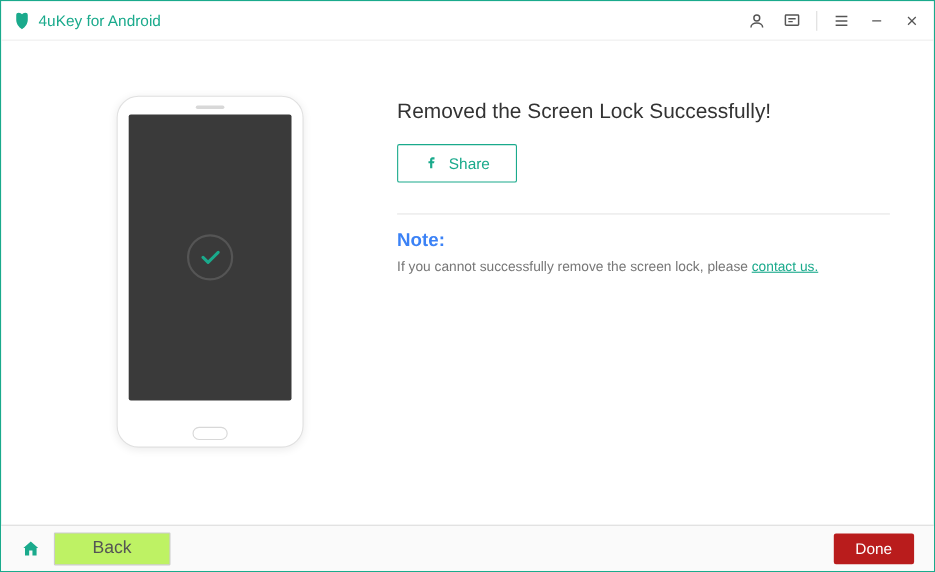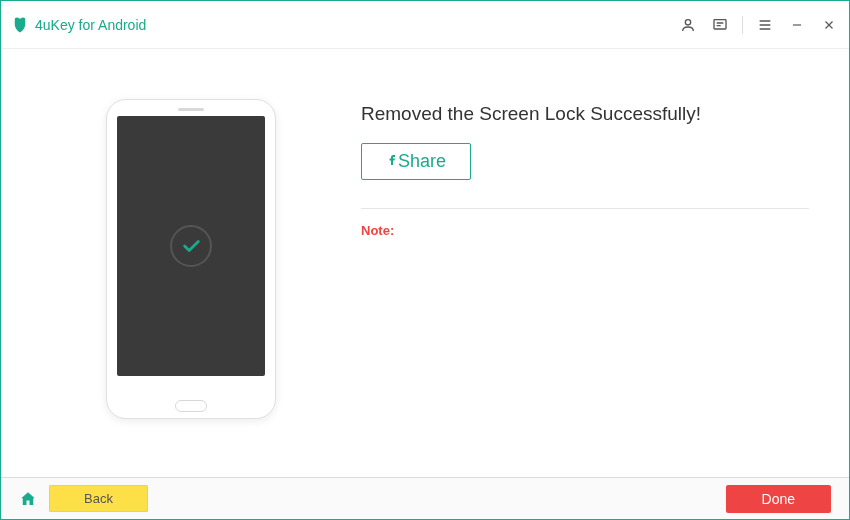--- a/index.html
+++ b/index.html
@@ -1,19 +1,19 @@
 <!DOCTYPE html>
 <html><head>
 <meta charset="utf-8">
 <style>
 * { margin: 0; padding: 0; box-sizing: border-box; font-family: -apple-system, BlinkMacSystemFont, "Segoe UI", Arial, sans-serif; }
 body { width: 850px; height: 520px; background: #fff; border: 1px solid #1aaa8c; position: relative; overflow: hidden; }
 
 
-.titlebar { height: 48px; display: flex; align-items: center; justify-content: space-between; padding: 0 10px; border-bottom: 1px solid #eee; }
+.titlebar { height: 36px; display: flex; align-items: center; justify-content: space-between; padding: 0 10px; border-bottom: 1px solid #eee; }
 .titlebar-left { display: flex; align-items: center; gap: 6px; }
 .titlebar-left .logo svg { display: block; }
 .app-title { color: #1aaa8c; font-size: 14px; font-weight: 500; }
 .titlebar-right { display: flex; align-items: center; gap: 12px; }
 .titlebar-right .tb-btn { width: 20px; height: 20px; display: flex; align-items: center; justify-content: center; color: #555; cursor: pointer; }
 .titlebar-right .tb-btn svg { display: block; }
 .tb-sep { width: 1px; height: 18px; background: #ddd; }
 
 
 .content { display: flex; padding: 50px 40px 0 60px; height: calc(100% - 36px - 42px); }
@@ -26,31 +26,31 @@
 .check-circle { width: 42px; height: 42px; border-radius: 50%; border: 2px solid #555; display: flex; align-items: center; justify-content: center; }
 .check-circle svg { display: block; }
 .phone-home { width: 32px; height: 12px; border: 1px solid #d8d8d8; border-radius: 8px; position: absolute; bottom: 6px; left: 50%; transform: translateX(-50%); }
 
 
 .panel { flex: 1; padding-left: 40px; padding-top: 4px; }
 .heading { font-size: 19px; font-weight: 500; color: #333; margin-bottom: 4px; }
 .desc { font-size: 12.5px; color: #777; line-height: 1.55; margin-bottom: 10px; }
 .desc a { color: #1aaa8c; text-decoration: underline; }
 
-.share-btn { margin-top: 14px; display: inline-flex; align-items: center; gap: 0; border: 1px solid #1aaa8c; color: #1aaa8c; background: #fff; padding: 7px 24px; font-size: 18px; cursor: pointer; border-radius: 2px; }
+.share-btn { margin-top: 14px; display: inline-flex; align-items: center; gap: 10px; border: 1px solid #1aaa8c; color: #1aaa8c; background: #fff; padding: 7px 24px; font-size: 14px; cursor: pointer; border-radius: 2px; }
 
 .divider { border: none; border-top: 1px solid #e5e5e5; margin: 28px 0 14px; }
-.note-title { font-size: 13px; font-weight: 700; color: #ef4444; margin-bottom: 4px; }
+.note-title { font-size: 17px; font-weight: 700; color: #3b82f6; margin-bottom: 4px; }
 
 
 .bottombar { position: absolute; bottom: 0; left: 0; right: 0; height: 42px; display: flex; align-items: center; justify-content: space-between; padding: 0 18px; border-top: 1px solid #ddd; background: #fafafa; }
 .bottom-left { display: flex; align-items: center; gap: 12px; }
 .home-btn { color: #1aaa8c; cursor: pointer; display: flex; }
-.back-btn { background: #fde047; border: 1px solid #ccc; color: #555; padding: 5px 34px; font-size: 13px; cursor: pointer; border-radius: 1px; }
-.done-btn { background: #ef4444; border: none; color: #fff; padding: 6px 36px; font-size: 14px; cursor: pointer; border-radius: 2px; margin-left: 16px; }
+.back-btn { background: #bef264; border: 1px solid #ccc; color: #555; padding: 5px 34px; font-size: 16px; cursor: pointer; border-radius: 1px; }
+.done-btn { background: #b91c1c; border: none; color: #fff; padding: 6px 20px; font-size: 14px; cursor: pointer; border-radius: 2px; margin-left: 16px; }
 </style>
 </head>
 <body>
 
 <div class="titlebar">
   <div class="titlebar-left">
     <span class="logo">
       <svg width="18" height="18" viewBox="0 0 24 24">
           <path fill="#1aaa8c" d="M8 2C6 2 5 3 5 5v6c0 4 3 9 7 11 4-2 7-7 7-11V5c0-2-1-3-3-3-2 0-3 1-4 2-1-1-2-2-4-2z"></path>
         </svg>
@@ -112,20 +112,23 @@
         <svg width="12" height="16" viewBox="0 0 24 24" fill="#1aaa8c">
             <path d="M14 8h4V4h-4c-2 0-4 2-4 4v3H7v4h3v9h4v-9h3l1-4h-4V8z"></path>
           </svg>
       </span>
       <span>Share</span>
     </button>
 
     <hr class="divider">
 
     <div class="note-title">Note:</div>
+    <p class="desc">
+      <span>If you cannot successfully remove the screen lock, please </span><a href="#">contact us.</a>
+    </p>
   </div>
 </div>
 
 <div class="bottombar">
   <div class="bottom-left">
     <span class="home-btn">
       <svg width="18" height="18" viewBox="0 0 24 24" fill="#1aaa8c">
           <path d="M12 3l9 8h-2v9h-5v-6H10v6H5v-9H3z"></path>
         </svg>
     </span>

